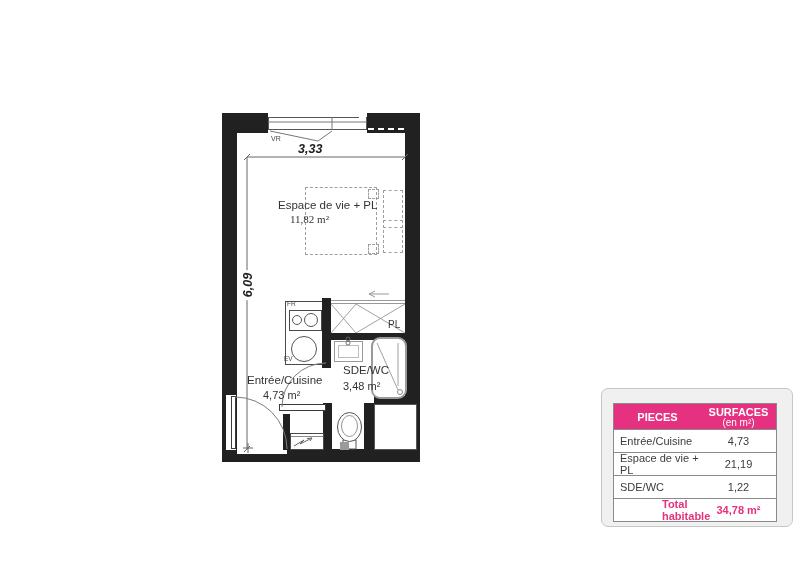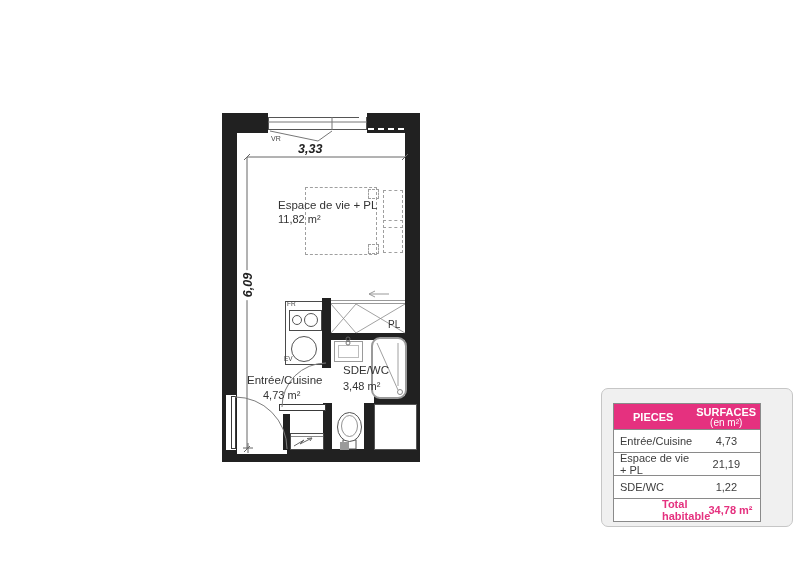--- a/index.html
+++ b/index.html
@@ -18,21 +18,21 @@
   .lbl{color:#333;line-height:1.15;white-space:nowrap;}
   .room-name{font-size:11.5px;}
   .room-area{font-size:11px;}
   .tiny{font-size:6.5px;color:#444;}
   .small{font-size:10px;color:#333;}
   .dim{font-size:12.5px;font-weight:bold;font-style:italic;color:#222;background:#fff;padding:0 3px;}
   .dim-v{transform:rotate(-90deg);transform-origin:center;}
   svg.lines{left:0;top:0;pointer-events:none;}
   
   .table-card{left:601px;top:388px;width:192px;height:139px;background:#f0f0f0;border:1px solid #c6c6c6;border-radius:7px;box-sizing:border-box;}
-  .s-table{left:613px;top:403px;width:148px;background:#fff;border:1px solid #8a8a8a;box-sizing:border-box;}
+  .s-table{left:613px;top:403px;width:164px;background:#fff;border:1px solid #8a8a8a;box-sizing:border-box;}
   .s-row{display:flex;align-items:center;height:22px;border-top:1px solid #8a8a8a;}
   .s-head{display:flex;align-items:center;height:25px;border-top:none;}
   .col1{width:87px;box-sizing:border-box;padding-left:6px;font-size:11px;color:#3c3c3c;}
   .col2{width:75px;text-align:center;font-size:11px;color:#3c3c3c;}
   .head-c{color:#fff;font-weight:bold;text-align:center;padding-left:0;}
   .head-sub{font-size:10px;font-weight:normal;display:block;margin-top:-1px;}
   .total-row .col1,.total-row .col2{font-weight:bold;}
 </style>
 </head>
 <body>
@@ -142,21 +142,21 @@
     <line x1="248" y1="443" x2="248" y2="453"></line>
   </g>
 
   <g stroke="#666" stroke-width="1" fill="none">
     <path d="M 294 446 L 304 440 L 300 444 L 312 438"></path>
     <path d="M 312 438 L 307 438.5 M 312 438 L 310 441"></path>
   </g>
 </svg>
 
 <div class="abs lbl room-name" style="left:278px;top:199px;">Espace de vie + PL</div>
-<div class="abs lbl room-area" style="left:278px;top:213px;">11,82 m²</div>
+<div class="abs lbl room-area" style="left:290px;top:213px;font-family:Liberation Serif, serif;">11,82 m²</div>
 <div class="abs lbl room-name" style="left:247px;top:374px;">Entrée/Cuisine</div>
 <div class="abs lbl room-area" style="left:263px;top:389px;">4,73 m²</div>
 <div class="abs lbl room-name" style="left:343px;top:364px;">SDE/WC</div>
 <div class="abs lbl room-area" style="left:343px;top:380px;">3,48 m²</div>
 <div class="abs lbl small" style="left:388px;top:319px;">PL</div>
 <div class="abs lbl tiny" style="left:271px;top:135px;font-size:7px;">VR</div>
 <div class="abs lbl tiny" style="left:287px;top:300px;">FR</div>
 <div class="abs lbl tiny" style="left:284px;top:355px;">EV</div>
 <div class="abs dim" style="left:295px;top:142px;">3,33</div>
 <div class="abs dim dim-v" style="left:233px;top:278px;">6,09</div>

